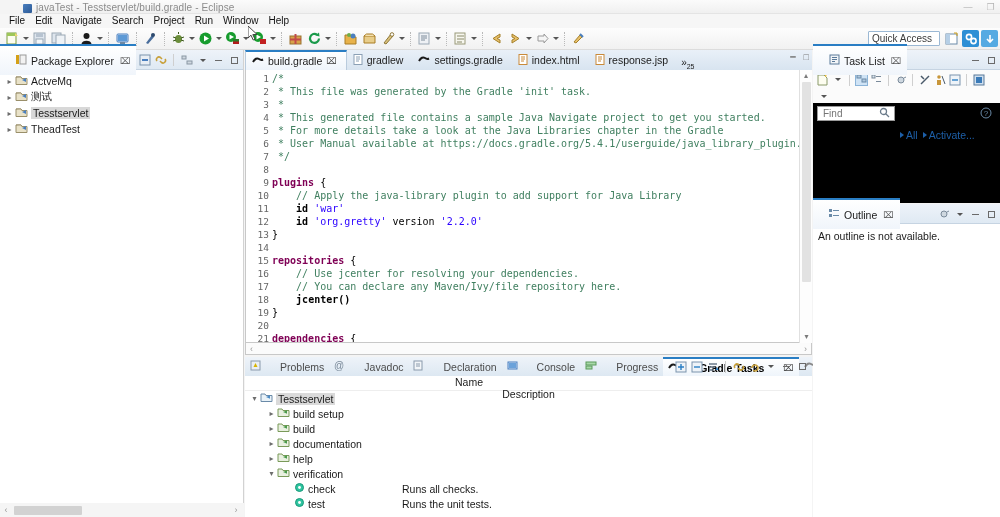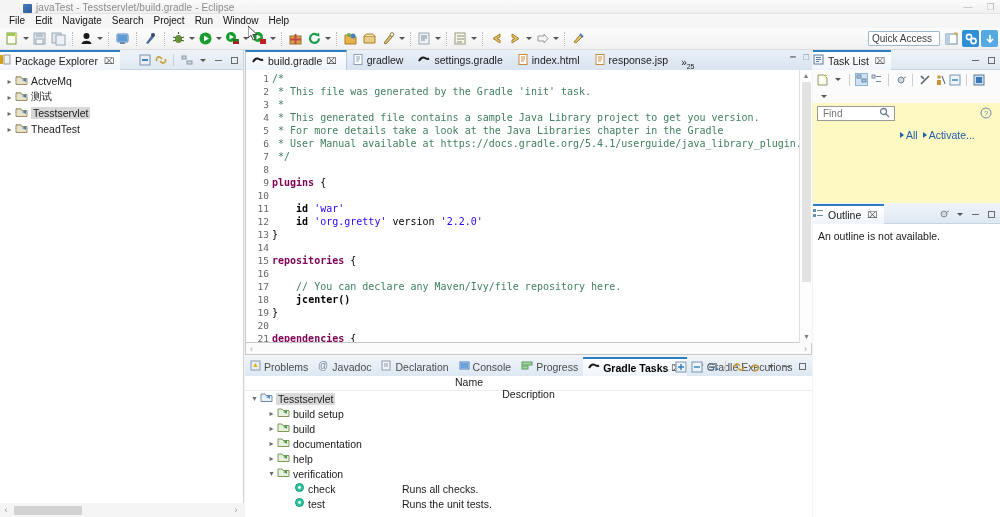--- a/index.html
+++ b/index.html
@@ -67,21 +67,21 @@
   .persp .pbtn.sel2 { background:#55aae2; border-radius:2px; }
 
   
   .panel { position:absolute; background:#ffffff; }
   .view-tabbar {
     height:20px; background:linear-gradient(#eef3f9,#dfe9f3);
     display:flex; align-items:center; position:relative;
     border-bottom:1px solid #c6d4e2;
   }
   .view-tab {
-    display:flex;align-items:center; gap:4px; height:20px; padding:0 6px 0 0;
+    display:flex;align-items:center; gap:4px; height:31px; padding:0 6px 0 16px;
     font-size:10.5px; color:#1a1a1a; white-space:nowrap;
     background:linear-gradient(#ffffff,#f0f5fb);
     border-top:2px solid #2a7ec4;
   }
   .view-tab .x { font-size:9px; color:#555; margin-left:2px; }
   .view-tools { position:absolute; right:2px; top:0; height:20px; display:flex;align-items:center; gap:3px;}
   .mini-ico { width:13px;height:13px;display:flex;align-items:center;justify-content:center;}
 
   
   #pkg-explorer { left:0; top:50px; width:244px; height:467px; background:#fff; border-right:1px solid #d2d2d2;}
@@ -131,36 +131,36 @@
   .vscroll { position:absolute; right:0; top:20px; bottom:12px; width:13px; background:#fdfdfd; border-left:1px solid #e0e0e0;}
   .vscroll .up,.vscroll .dn { height:12px; text-align:center; color:#7a7a7a; font-size:8px; line-height:12px;}
   .vscroll .vthumb { position:absolute; top:12px; left:2px; width:9px; height:200px; background:#e2e2e2; border-radius:1px;}
   .edit-hscroll { position:absolute; left:0; right:0; bottom:0; height:12px; background:#fbfbfb; border:1px solid #c8c8c8; border-top:none;}
   .edit-hscroll .l { position:absolute; left:4px; top:0; color:#9a9a9a; font-size:9px; line-height:12px;}
   .edit-hscroll .r { position:absolute; right:4px; top:0; color:#9a9a9a; font-size:9px; line-height:12px;}
 
   
   #bottom-panel { left:245px; top:357px; width:567px; height:160px; background:#fff; }
   .bp-tabbar { height:19px; background:linear-gradient(#eef3f9,#dde8f2); display:flex;align-items:center; position:relative; }
-  .bp-tab { display:flex;align-items:center;gap:3px;height:19px;padding:0 5px; font-size:10.5px;color:#4c4c4c; white-space:nowrap;}
+  .bp-tab { display:flex;align-items:center;gap:19px;height:19px;padding:0 5px; font-size:10.5px;color:#4c4c4c; white-space:nowrap;}
   .bp-tab.active { color:#000; font-weight:bold; background:linear-gradient(#ffffff,#eff5fb); border-top:2px solid #2a7ec4;}
   .bp-tab .x{font-size:9px;color:#444;font-weight:normal;}
   .bp-tools { position:absolute; right:3px; top:0; height:19px; display:flex;align-items:center;gap:3px;}
   .bp-head { display:flex; height:15px; align-items:center; font-size:10.5px; color:#1a1a1a; border-bottom:1px solid #eee;flex-direction:column;}
   .bp-head .c1{ width:157px; padding-left:5px;}
   .bp-head .c2{ }
   .gt-row { display:flex; height:15px; align-items:center; font-size:10.5px; }
   .gt-row .nm { display:flex; align-items:center; width:157px; }
   .gt-row .desc { color:#1a1a1a; }
   .gt-row .arr { width:11px; text-align:center; color:#6d6d6d; font-size:8px;}
   .gt-row .lbl { margin-left:3px; }
   .gt-row.sel .lbl { background:#dadada; padding:0 2px;}
 
   
-  #task-list { left:813px; top:50px; width:187px; height:153px; background:#fef9c3; }
+  #task-list { left:813px; top:50px; width:187px; height:153px; background:#000000; }
   .tl-toolbar { height:19px; display:flex;align-items:center; gap:2px; padding-left:3px; background:#fbfbfb;}
   .tl-toolbar2 { height:14px; display:flex;align-items:center; padding-left:4px; background:#fbfbfb;}
   .tl-find { height:20px; display:flex;align-items:center; padding:0 4px; gap:5px; }
   .find-box { width:78px;height:15px;border:1px solid #9a9a9a;background:#fff;display:flex;align-items:center;padding:0 3px;}
   .find-box input { border:none;outline:none;width:58px;font-size:10px;color:#555;font-family:"Liberation Sans",sans-serif;background:transparent;}
   .tl-link { color:#1d5fa8; font-size:10.5px; display:flex;align-items:center;gap:2px;margin-top:44px;}
   .tl-link .tri { border-left:4px solid #1d5fa8;border-top:3px solid transparent;border-bottom:3px solid transparent; }
   #outline { left:813px; top:204px; width:187px; height:313px; background:#fff; }
   .outline-msg { padding:6px 5px; font-size:10.5px; color:#1a1a1a;}
 
@@ -529,33 +529,33 @@
         <span>━</span>
         <span>□</span>
       </div>
     </div>
 
     <div class="code-area">
       <div class="code-lines" id="code-lines">
           <div class="cl"><span class="lnum">1</span><span class="c-cmt">/*</span></div>
           <div class="cl"><span class="lnum">2</span><span class="c-cmt"> * This file was generated by the Gradle 'init' task.</span></div>
           <div class="cl"><span class="lnum">3</span><span class="c-cmt"> *</span></div>
-          <div class="cl"><span class="lnum">4</span><span class="c-cmt"> * This generated file contains a sample Java Library project to get you version.</span></div>
+          <div class="cl"><span class="lnum">4</span><span class="c-cmt"> * This generated file contains a sample Java Navigate project to get you started.</span></div>
           <div class="cl"><span class="lnum">5</span><span class="c-cmt"> * For more details take a look at the Java Libraries chapter in the Gradle</span></div>
           <div class="cl"><span class="lnum">6</span><span class="c-cmt"> * User Manual available at https://docs.gradle.org/5.4.1/userguide/java_library_plugin.html</span></div>
           <div class="cl"><span class="lnum">7</span><span class="c-cmt"> */</span></div>
           <div class="cl"><span class="lnum">8</span><span class="ctext"></span></div>
           <div class="cl"><span class="lnum">9</span><span class="c-kw">plugins</span><span class="ctext"> {</span></div>
-          <div class="cl"><span class="lnum">10</span><span class="ctext">    </span></div>
+          <div class="cl"><span class="lnum">10</span><span class="ctext">    </span><span class="c-cmt">// Apply the java-library plugin to add support for Java Library</span></div>
           <div class="cl"><span class="lnum">11</span><span class="ctext">    </span><span class="c-fn">id</span><span class="ctext"> </span><span class="c-str">'war'</span></div>
           <div class="cl"><span class="lnum">12</span><span class="ctext">    </span><span class="c-fn">id</span><span class="ctext"> </span><span class="c-str">'org.gretty'</span><span class="ctext"> version </span><span class="c-str">'2.2.0'</span></div>
           <div class="cl"><span class="lnum">13</span><span class="ctext">}</span></div>
           <div class="cl"><span class="lnum">14</span><span class="ctext"></span></div>
           <div class="cl"><span class="lnum">15</span><span class="c-kw">repositories</span><span class="ctext"> {</span></div>
-          <div class="cl"><span class="lnum">16</span><span class="ctext">    </span></div>
+          <div class="cl"><span class="lnum">16</span><span class="ctext">    </span><span class="c-cmt">// Use jcenter for resolving your dependencies.</span></div>
           <div class="cl"><span class="lnum">17</span><span class="ctext">    </span><span class="c-cmt">// You can declare any Maven/Ivy/file repository here.</span></div>
           <div class="cl"><span class="lnum">18</span><span class="ctext">    </span><span class="c-fn">jcenter()</span></div>
           <div class="cl"><span class="lnum">19</span><span class="ctext">}</span></div>
           <div class="cl"><span class="lnum">20</span><span class="ctext"></span></div>
           <div class="cl"><span class="lnum">21</span><span class="c-kw">dependencies</span><span class="ctext"> {</span></div>
         </div>
     </div>
 
     <div class="vscroll">
       <div class="up">▴</div>

